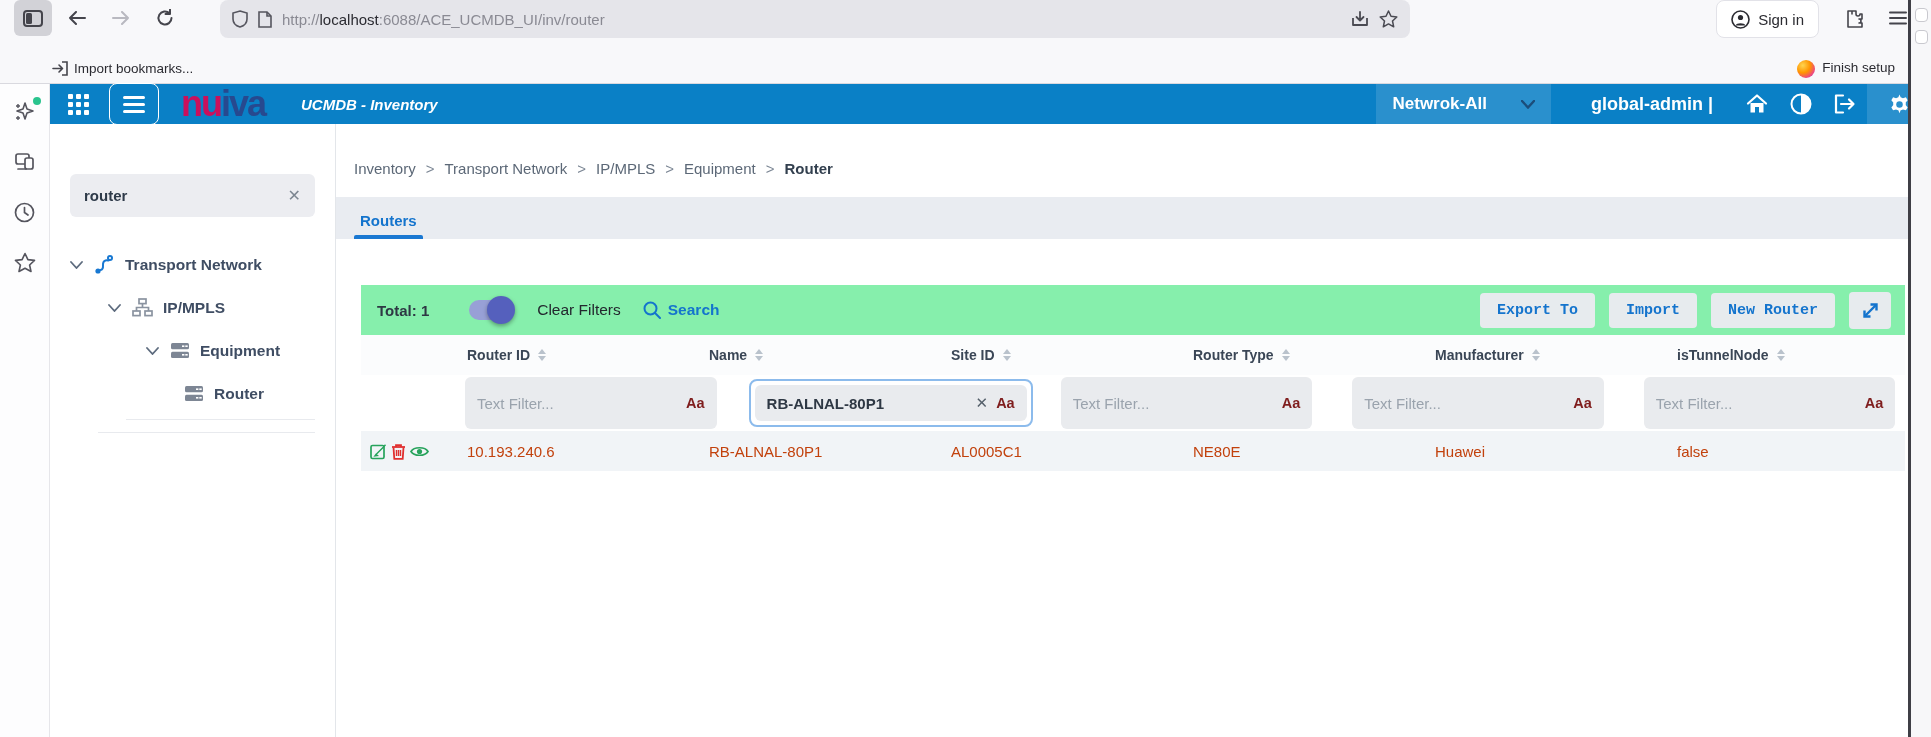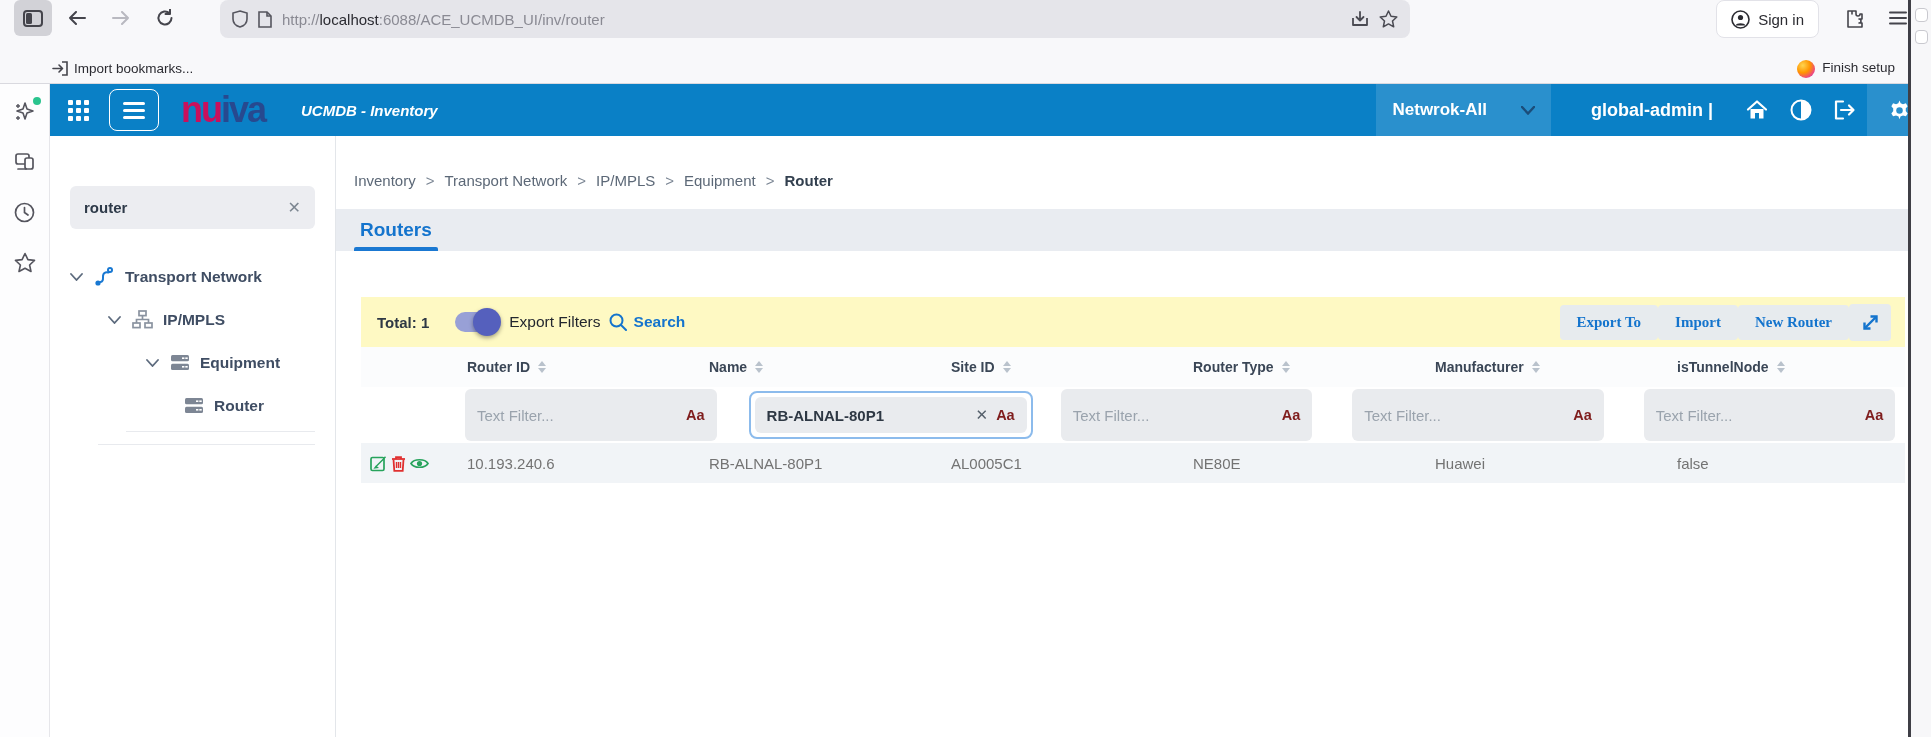--- a/index.html
+++ b/index.html
@@ -31,21 +31,21 @@
 
   
   .shell{display:flex;height:653px;}
   .ff-strip{width:50px;background:#fdfdfe;border-right:1px solid #e6e6ea;display:flex;flex-direction:column;
     align-items:center;padding-top:16px;gap:26px;color:#55555e;}
   .strip-icon{position:relative;width:24px;height:24px;display:flex;align-items:center;justify-content:center;}
   .green-dot{position:absolute;top:-3px;right:-4px;width:8px;height:8px;border-radius:50%;background:#2ac48e;}
   .app-col{flex:1;display:flex;flex-direction:column;min-width:0;}
 
   
-  .app-header{height:52px;background:var(--header-blue);display:flex;align-items:center;padding:0 0 0 18px;color:#fff;}
+  .app-header{height:40px;background:var(--header-blue);display:flex;align-items:center;padding:0 0 0 18px;color:#fff;}
   .grid-icon{display:grid;grid-template-columns:repeat(3,5px);grid-gap:3px;margin-right:20px;}
   .grid-icon i{width:5px;height:5px;background:#fff;border-radius:1px;}
   .menu-btn{width:50px;height:42px;border:1.6px solid #fff;border-radius:8px;display:flex;align-items:center;
     justify-content:center;margin-right:22px;}
   .menu-glyph{width:22px;display:flex;flex-direction:column;gap:4px;}
   .menu-glyph i{height:3px;background:#fff;border-radius:2px;}
   .logo{font-size:36px;font-weight:bold;letter-spacing:-2px;line-height:1;margin-right:36px;}
   .logo .p1{color:var(--logo-crimson);}
   .logo .p2{color:var(--logo-navy);}
   .app-title{font-size:15px;font-weight:bold;font-style:italic;}
@@ -68,54 +68,54 @@
   .tree-item{display:flex;align-items:center;gap:10px;height:43px;font-size:15.5px;font-weight:bold;color:#3f4d63;}
   .tree-chev{color:#5d6b7e;width:14px;}
   .tree-divider{border-top:1px solid #e8eaee;margin:4px 0 0 56px;}
   .tree-divider.wide{margin-left:28px;margin-top:12px;}
 
   .main{flex:1;min-width:0;display:flex;flex-direction:column;position:relative;background:#fff;margin-top:12px;}
   .breadcrumb{padding:24px 0 20px 18px;font-size:15px;color:#5c6877;display:flex;gap:10px;align-items:center;}
   .breadcrumb .sep{color:#7b8694;}
   .breadcrumb .current{font-weight:bold;color:#33404f;}
   .tabbar{height:42px;background:#e9ecf1;display:flex;align-items:flex-end;padding-left:18px;}
-  .tab{position:relative;padding:0 6px 10px 6px;font-size:19px;font-weight:bold;color:var(--accent);}
+  .tab{position:relative;padding:0 6px 10px 6px;font-size:15px;font-weight:bold;color:var(--accent);}
   .tab .ind{position:absolute;left:0;right:0;bottom:0;height:4px;background:#1a78d2;border-radius:2px 2px 0 0;}
 
   .table-wrap{margin:46px 26px 0 25px;}
-  .grid-toolbar{height:50px;background:#fef9c3;display:flex;align-items:center;padding:0 14px 0 16px;justify-content:flex-end;}
+  .grid-toolbar{height:50px;background:#86efac;display:flex;align-items:center;padding:0 14px 0 16px;gap:14px;justify-content:flex-end;}
   .total{font-size:15px;font-weight:bold;color:#2e3844;}
   .toggle{width:44px;height:20px;border-radius:10px;background:var(--toggle-track);position:relative;margin-left:26px;}
   .toggle .knob{position:absolute;right:-2px;top:-4px;width:28px;height:28px;border-radius:50%;
     background:var(--toggle-knob);box-shadow:0 2px 4px rgba(0,0,0,.35);}
   .clear-filters{font-size:15.5px;color:#23272e;margin-left:10px;}
   .search-link{display:flex;align-items:center;gap:7px;color:var(--accent);font-size:15.5px;font-weight:bold;margin-left:8px;}
   .toolbar-spacer{flex:1;}
   .tb-action{background:#e7ebee;border:0;border-radius:4px;color:var(--accent);font-weight:bold;font-size:15px;
-    padding:9px 17px;font-family:Liberation Serif, serif;}
+    padding:9px 17px;font-family:Liberation Mono, monospace;}
   .expand-btn{background:#e7ebee;border-radius:4px;width:42px;height:37px;display:flex;align-items:center;justify-content:center;}
 
   .grid-row{display:grid;grid-template-columns:92px repeat(6,1fr);align-items:center;}
   .hdr-row{height:40px;background:#fbfcfd;font-size:14px;font-weight:bold;color:#3a4656;}
   .hdr-cell{display:flex;align-items:center;gap:8px;padding-left:14px;}
   .sort{display:flex;flex-direction:column;gap:2px;}
   .sort i{width:0;height:0;border-left:4px solid transparent;border-right:4px solid transparent;}
   .sort .up{border-bottom:5px solid #b9c2cc;}
   .sort .dn{border-top:5px solid #b9c2cc;}
   .filter-row{height:56px;background:#fff;}
   .pill{height:52px;background:#e9ebee;border-radius:6px;display:flex;align-items:center;padding:0 12px;
     margin:0 28px 0 12px;gap:8px;}
   .pill input{flex:1;min-width:0;border:0;background:transparent;outline:none;font-size:15px;color:#2e3844;
     font-weight:bold;font-family:inherit;}
   .pill input::placeholder{color:#9aa3ad;font-weight:normal;}
   .pill .aa{color:#7f1d1d;font-size:14.5px;font-weight:bold;}
   .pill .x{color:#55606b;font-size:15px;}
   .focus-cell{border:2px solid var(--focus-border);border-radius:8px;padding:4px;margin:0 16px 0 4px;background:#fff;}
   .focus-cell .pill{margin:0;height:36px;}
-  .data-row{height:40px;background:#f1f4f7;font-size:15px;color:#737373;}
+  .data-row{height:40px;background:#f1f4f7;font-size:15px;color:#c2410c;}
   .data-cell{padding-left:14px;white-space:nowrap;overflow:hidden;}
   .row-actions{display:flex;align-items:center;gap:4px;padding-left:9px;}
 
   
   .edge-strip{position:absolute;top:0;right:0;width:23px;height:737px;background:#f7f7f9;
     border-left:3px solid #3f3f46;z-index:50;}
   .edge-strip i{display:block;margin:8px 3px 0 4px;height:14px;border:1px solid #c9c9cf;border-radius:4px;background:#fff;}
 </style>
 </head>
 <body>
@@ -390,21 +390,21 @@
           </div>
         </div>
 
         <div class="table-wrap">
 
           <div class="grid-toolbar">
             <span class="total">Total: 1</span>
             <span class="toggle">
                 <span class="knob"></span>
               </span>
-            <span class="clear-filters">Export Filters</span>
+            <span class="clear-filters">Clear Filters</span>
             <span class="search-link">
               <svg width="18" height="18" viewBox="0 0 18 18">
                   <circle cx="7.5" cy="7.5" r="6" fill="none" stroke="#1474cd" stroke-width="2"></circle>
                   <path d="M12 12 L17 17" stroke="#1474cd" stroke-width="2" stroke-linecap="round"></path>
                 </svg>
               <span>Search</span>
             </span>
             <span class="toolbar-spacer"></span>
             <button class="tb-action">Export To</button>
             <button class="tb-action">Import</button>

